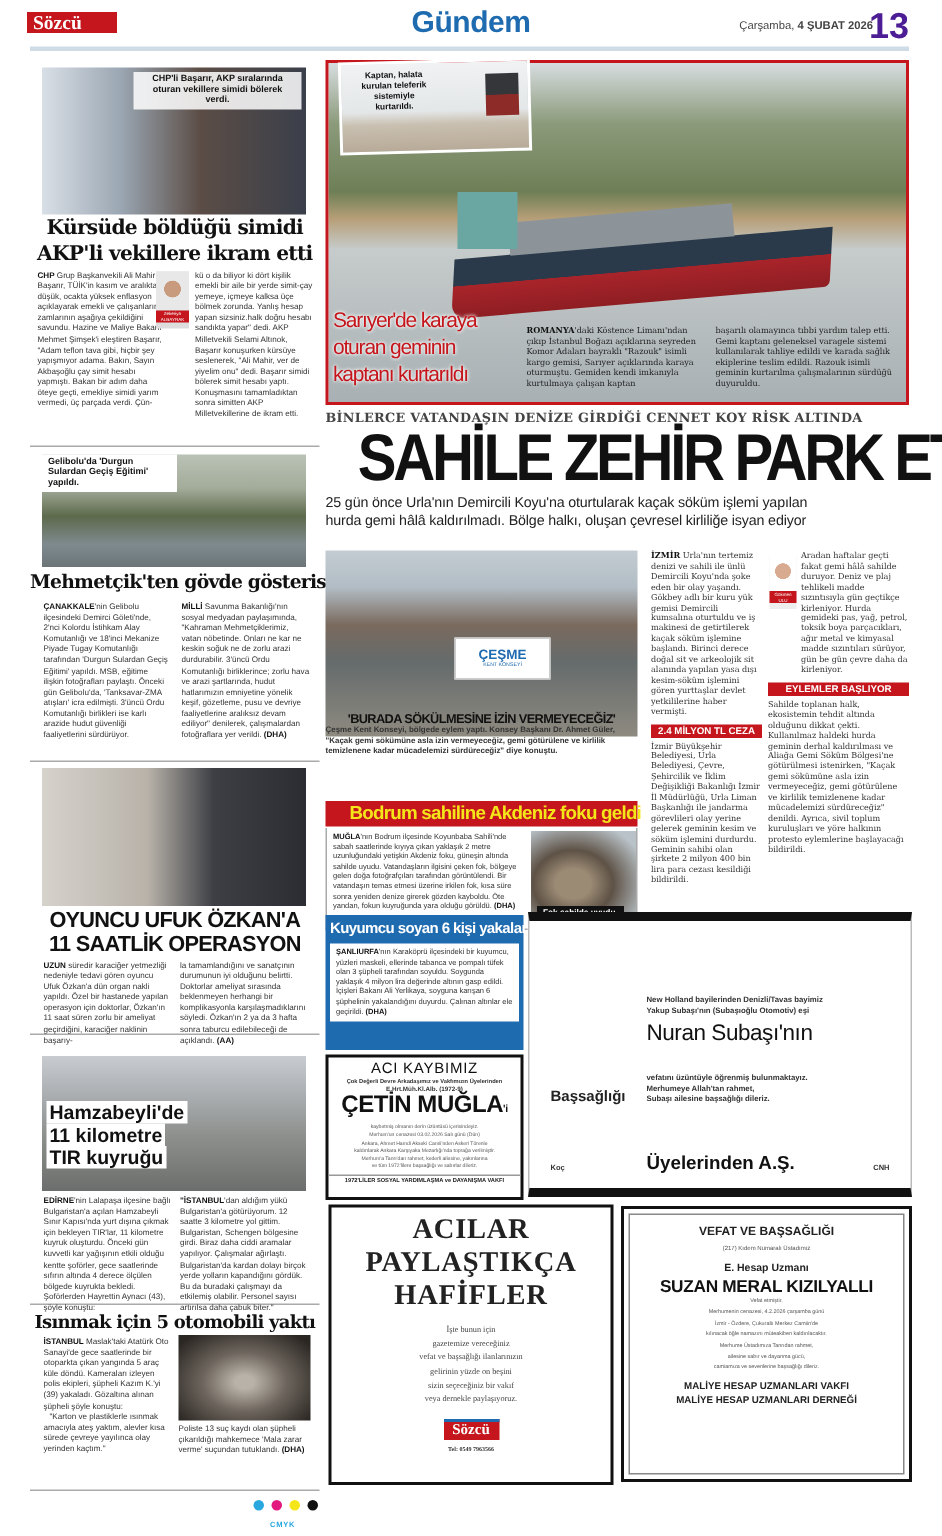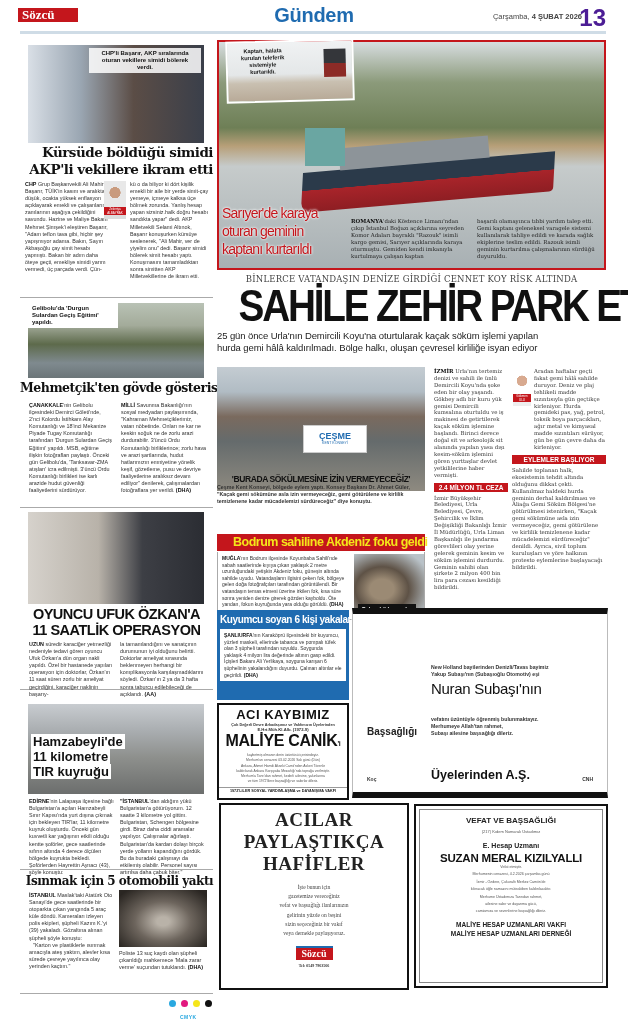--- a/index.html
+++ b/index.html
@@ -10,21 +10,21 @@
 .body b{color:#111}
 
 .logo{left:18px;top:8px;width:60px;height:14px;background:#c4161c;color:#fff;font-family:"Liberation Serif",serif;font-weight:bold;font-size:13px;line-height:14px;padding-left:4px}
 .section{left:0;width:628px;top:4px;text-align:center;font-size:20px;font-weight:bold;color:#1f6bb0;font-family:"Liberation Sans",sans-serif;letter-spacing:-.3px}
 .date{right:46px;top:12px;font-size:7.5px;color:#444}
 .pageno{right:22px;top:4px;font-size:24px;font-weight:700;color:#4c1d95}
 .hrule{left:20px;top:31px;width:586px;height:3px;background:#cfdce6}
 
 .ph{background:linear-gradient(135deg,#6d7a86,#9ca8b2 45%,#4d5a63)}
 .cap-white{background:#fff;color:#111;font-weight:bold;font-size:6px;line-height:7px;text-align:center;padding:2px 4px}
-.headline-serif{font-family:"DejaVu Serif",serif;font-weight:bold;color:#111;text-align:right;letter-spacing:-.5px}
+.headline-serif{font-family:"DejaVu Serif",serif;font-weight:bold;color:#111;text-align:center;letter-spacing:-.5px}
 .redbar{background:#c4161c;color:#fff;font-weight:bold;text-align:center}
 .ad{border:2px solid #111;background:#fff;text-align:center}
 </style>
 </head>
 <body>
 
 <div class="abs logo"><span>Sözcü</span></div>
 <div class="abs section">Gündem</div>
 <div class="abs date"><span>Çarşamba,</span> <b>4 ŞUBAT 2026</b></div>
 <div class="abs pageno">13</div>
@@ -101,21 +101,21 @@
   </div>
   <div style="position:absolute;left:3px;top:162px;font-weight:normal;font-size:14px;line-height:18px;color:#c4161c;text-shadow:0 0 3px #fff,0 0 2px #fff;letter-spacing:-.8px">
     <div>Sarıyer'de karaya</div>
     <div>oturan geminin</div>
     <div>kaptanı kurtarıldı</div>
   </div>
   <div class="body" style="position:absolute;left:132px;top:176px;width:118px;font-family:'DejaVu Serif',serif;font-size:5.4px;color:#222"><b>ROMANYA</b><span>'daki Köstence Limanı'ndan çıkıp İstanbul Boğazı açıklarına seyreden Komor Adaları bayraklı "Razouk" isimli kargo gemisi, Sarıyer açıklarında karaya oturmuştu. Gemiden kendi imkanıyla kurtulmaya çalışan kaptan</span></div>
   <div class="body" style="position:absolute;left:258px;top:176px;width:122px;font-family:'DejaVu Serif',serif;font-size:5.4px;color:#222">başarılı olamayınca tıbbi yardım talep etti. Gemi kaptanı geleneksel varagele sistemi kullanılarak tahliye edildi ve karada sağlık ekiplerine teslim edildi. Razouk isimli geminin kurtarılma çalışmalarının sürdüğü duyuruldu.</div>
 </div>
 
-<div class="abs" style="left:217px;top:274px;width:389px;text-align:center;font-family:'DejaVu Serif',serif;font-weight:normal;font-size:8.5px;color:#444;letter-spacing:.2px;white-space:nowrap">BİNLERCE VATANDAŞIN DENİZE GİRDİĞİ CENNET KOY RİSK ALTINDA</div>
+<div class="abs" style="left:217px;top:274px;width:389px;text-align:left;font-family:'DejaVu Serif',serif;font-weight:bold;font-size:8.5px;color:#444;letter-spacing:.2px;white-space:nowrap">BİNLERCE VATANDAŞIN DENİZE GİRDİĞİ CENNET KOY RİSK ALTINDA</div>
 <div class="abs" style="left:215px;top:283px;width:393px;text-align:center;font-family:'Liberation Sans',sans-serif;font-weight:bold;font-size:44px;line-height:46px;color:#111;letter-spacing:-2.5px;transform:scaleX(.88);transform-origin:center top;white-space:nowrap">SAHİLE ZEHİR PARK ETTİ</div>
 <div class="abs" style="left:217px;top:330px;width:389px;font-size:9.5px;line-height:12px;color:#222;white-space:nowrap;letter-spacing:-.1px">
   <div>25 gün önce Urla'nın Demircili Koyu'na oturtularak kaçak söküm işlemi yapılan</div>
   <div>hurda gemi hâlâ kaldırılmadı. Bölge halkı, oluşan çevresel kirliliğe isyan ediyor</div>
 </div>
 
 <div class="abs" style="left:217px;top:367px;width:208px;height:124px;background:linear-gradient(180deg,#c4ccd2 0%,#b1bcc4 20%,#7a6a5e 40%,#656b6c 60%,#8e8a80 100%)">
   <div style="position:absolute;left:86px;top:58px;width:64px;height:28px;background:#fff;border:1px solid #ccc;text-align:center">
     <div style="font-weight:bold;font-size:9px;color:#1f6bb0;margin-top:5px">ÇEŞME</div>
     <div style="font-size:3.5px;color:#1f6bb0">KENT KONSEYİ</div>
@@ -166,24 +166,24 @@
     <div>vefatını üzüntüyle öğrenmiş bulunmaktayız.</div>
     <div>Merhumeye Allah'tan rahmet,</div>
     <div>Subaşı ailesine başsağlığı dileriz.</div>
   </div>
   <div style="position:absolute;left:14px;top:162px;font-size:5px;font-weight:bold;color:#333">Koç</div>
   <div style="position:absolute;left:78px;top:154px;font-weight:bold;font-size:12.5px;color:#111;white-space:nowrap">Üyelerinden A.Ş.</div>
   <div style="position:absolute;right:14px;top:162px;font-size:5px;font-weight:bold;color:#333">CNH</div>
 </div>
 
 <div class="abs ad" style="left:217px;top:703px;width:132px;height:97px;border:2px solid #111;padding-top:2px">
-  <div style="font-weight:bold;font-size:13px;letter-spacing:.5px;color:#111">ACI KAYBIMIZ</div>
+  <div style="font-weight:normal;font-size:10px;letter-spacing:.5px;color:#111">ACI KAYBIMIZ</div>
   <div style="font-size:3.8px;font-weight:bold;color:#333;margin-top:1px">Çok Değerli Devre Arkadaşımız ve Vakfımızın Üyelerinden</div>
   <div style="font-size:4.2px;font-weight:bold;color:#333">E.Hrt.Müh.Kl.Alb. (1972-9)</div>
-  <div style="font-weight:bold;font-size:16px;line-height:18px;color:#111;letter-spacing:-.3px"><span>MALİYE CANİK</span><span style="font-size:7px">'i</span></div>
+  <div style="font-weight:bold;font-size:16px;line-height:18px;color:#111;letter-spacing:-.3px"><span>ÇETİN MUĞLA</span><span style="font-size:7px">'i</span></div>
   <div style="font-size:3.4px;line-height:5.3px;color:#555">
     <div>kaybetmiş olmanın derin üzüntüsü içerisindeyiz.</div>
     <div>Merhum'un cenazesi 03.02.2026 Salı günü (Dün)</div>
     <div>Ankara, Ahmet Hamdi Akseki Camii'nden Askeri Törenle</div>
     <div>kaldırılarak Ankara Karşıyaka Mezarlığı'nda toprağa verilmiştir.</div>
     <div>Merhum'a Tanrı'dan rahmet, kederli ailesine, yakınlarına</div>
     <div>ve tüm 1972'lilere başsağlığı ve sabırlar dileriz.</div>
   </div>
   <div style="font-size:3.8px;font-weight:bold;color:#222;margin-top:2px;border-top:1px solid #999;padding-top:1px">1972'LİLER SOSYAL YARDIMLAŞMA ve DAYANIŞMA VAKFI</div>
 </div>

